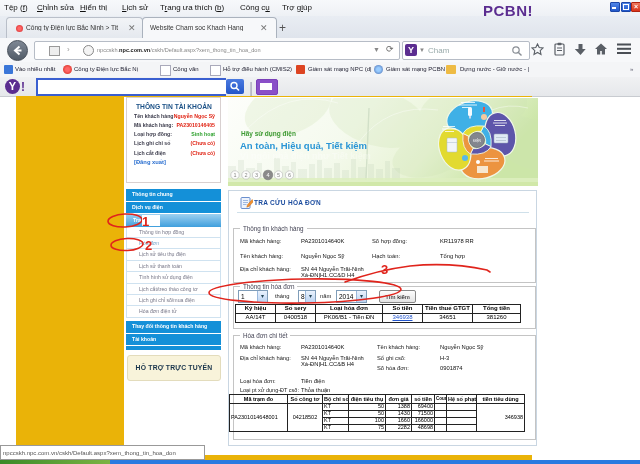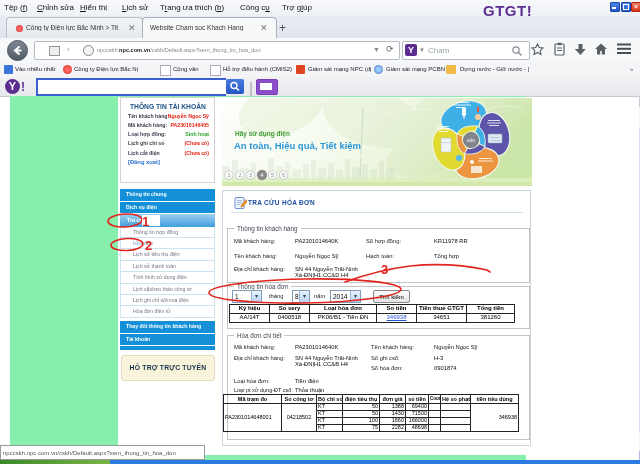--- a/index.html
+++ b/index.html
@@ -12,21 +12,21 @@
 .tab{position:absolute;top:1px;height:21px;border:1px solid #b9bfc9;border-bottom:none;border-radius:4px 4px 0 0;font-size:7.5px;color:#333;}
 #tab1{left:6px;width:135px;background:linear-gradient(#f2f4f7,#e4e8ee);}
 #tab2{left:142px;width:133px;background:#f7f8fa;border-color:#aab2bd;}
 .tclose{position:absolute;top:5px;font-size:9px;color:#777;}
 #navbar{left:0;top:38px;width:640px;height:24px;background:#f7f8fa;border-bottom:1px solid #d6dade;}
 #urlbox{left:34px;top:3px;width:364px;height:17px;background:#fff;border:1px solid #b6bcc6;border-radius:2px;}
 #searchbox{left:402px;top:3px;width:126px;height:17px;background:#fff;border:1px solid #b6bcc6;border-radius:2px;}
 #bookbar{left:0;top:62px;width:640px;height:15px;background:#f4f5f7;border-bottom:1px solid #dcdfe3;font-size:6px;color:#223;}
 #ybar{left:0;top:77px;width:640px;height:19px;background:linear-gradient(#f0f1f3,#e6e8eb);border-bottom:1px solid #c8cbd0;}
 
-#page{left:10px;top:96px;width:516px;height:365px;background:#86efac;}
+#page{left:16px;top:96px;width:516px;height:365px;background:#eab308;}
 #card{left:108px;top:1px;width:414px;height:358px;background:#fff;}
 
 #acct{left:2px;top:0px;width:95px;height:86px;background:#fff;border:1px solid #d8d0d0;box-sizing:border-box;font-size:5.2px;}
 .arow{position:absolute;left:7px;right:5px;height:9px;color:#3a3a4a;font-weight:bold;}
 .arow b{position:absolute;right:0;color:#e02212;font-weight:bold;}
 #menu{left:2px;top:92.2px;width:95px;}
 .mhead{position:relative;height:12.5px;background:#1490d8;color:#fff;font-weight:bold;font-size:5.2px;border-bottom:1.5px solid #fff;line-height:11.5px;padding-left:6px;box-sizing:border-box;}
 .mitem{position:relative;height:11.4px;background:#fff;color:#778;font-size:5.2px;line-height:11.4px;padding-left:12px;box-sizing:border-box;border-bottom:1px solid #cfe2f0;border-left:1px solid #cfe2f0;border-right:1px solid #cfe2f0;}
 .mactive{position:relative;height:12.4px;background:linear-gradient(#9ed0f0,#3f9fdd);color:#fff;font-weight:bold;font-size:5.4px;line-height:12px;padding-left:7px;box-sizing:border-box;}
 #support{left:3px;top:258px;width:92px;height:24px;background:#f8f3da;border:1px solid #e3dcbc;border-radius:3px;color:#16324a;font-weight:bold;font-size:6.8px;text-align:center;line-height:24px;letter-spacing:0.2px;}
@@ -57,21 +57,21 @@
 
 <div class="abs" id="menubar">
  <span style="left:4px">Tệp (<u>f</u>)</span>
  <span style="left:37px"><u>C</u>hỉnh sửa</span>
  <span style="left:80px"><u>H</u>iển thị</span>
  <span style="left:122px"><u>L</u>ịch sử</span>
  <span style="left:160px">T<u>r</u>ang ưa thích (<u>b</u>)</span>
  <span style="left:240px">Công c<u>ụ</u></span>
  <span style="left:282px">Trợ g<u>i</u>úp</span>
 </div>
-<div class="abs" style="left:483px;top:2px;font-size:15px;font-weight:bold;color:#5b2d90;letter-spacing:0.5px;">GTGT!</div>
+<div class="abs" style="left:483px;top:2px;font-size:15px;font-weight:bold;color:#5b2d90;letter-spacing:0.5px;">PCBN!</div>
 
 <div class="abs" style="left:610px;top:2px;width:8px;height:8px;background:linear-gradient(#4f86e8,#2257c8);border:1px solid #1b46a8;border-radius:1px;">
     <div class="abs" style="left:1px;top:4px;width:4px;height:2px;background:#fff;"></div>
   </div>
 <div class="abs" style="left:621px;top:2px;width:8px;height:8px;background:linear-gradient(#4f86e8,#2257c8);border:1px solid #1b46a8;border-radius:1px;">
     <div class="abs" style="left:1px;top:1px;width:4px;height:4px;border:1px solid #fff;"></div>
   </div>
 <div class="abs" style="left:631px;top:2px;width:8px;height:8px;background:linear-gradient(#ef7a60,#d83218);border:1px solid #b02410;border-radius:1px;color:#fff;font-size:7px;line-height:8px;text-align:center;font-weight:bold;">×</div>
 
 <div class="abs" id="tabbar">

